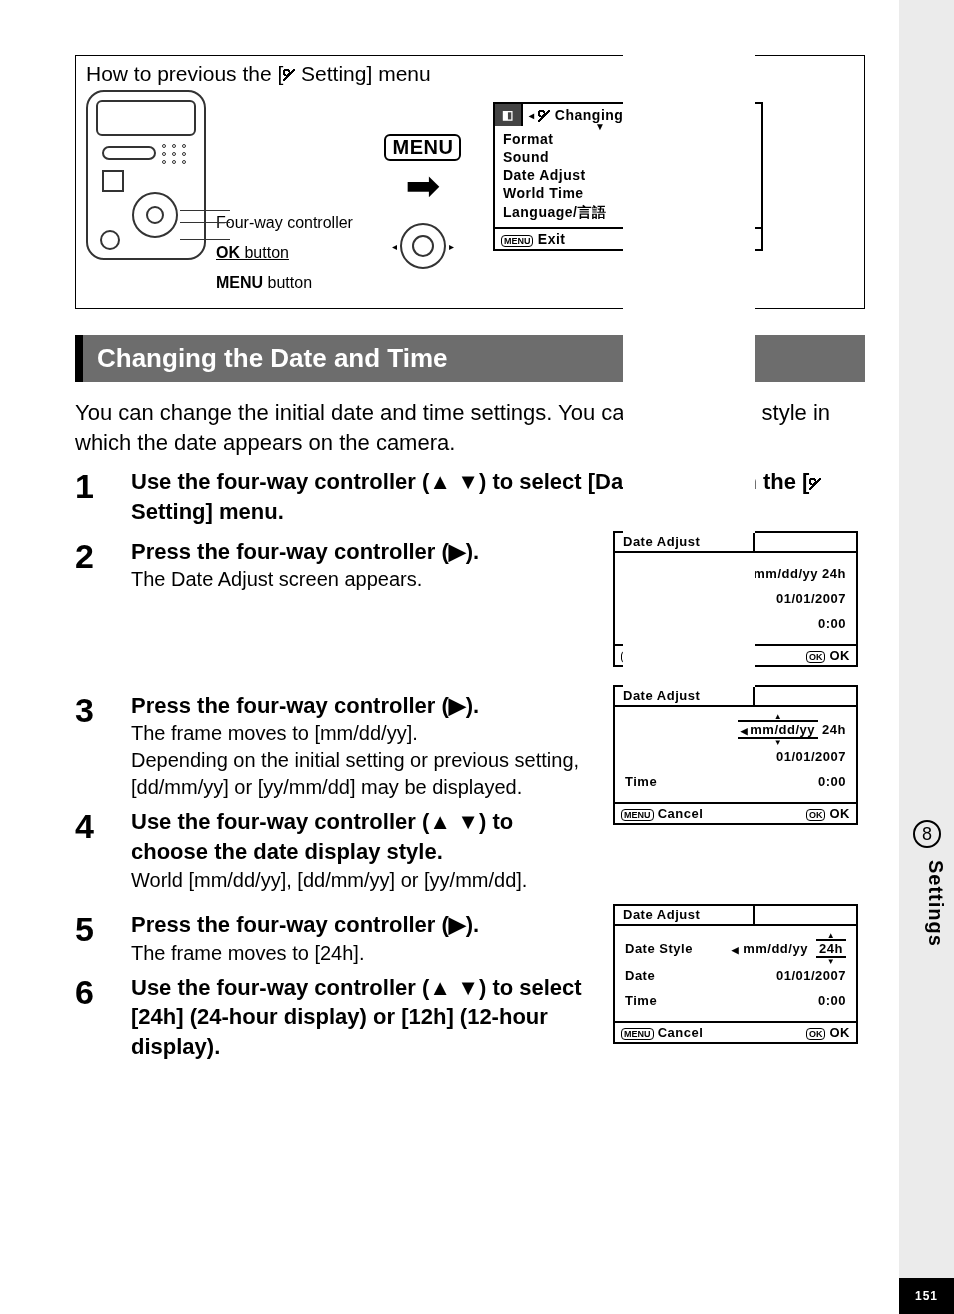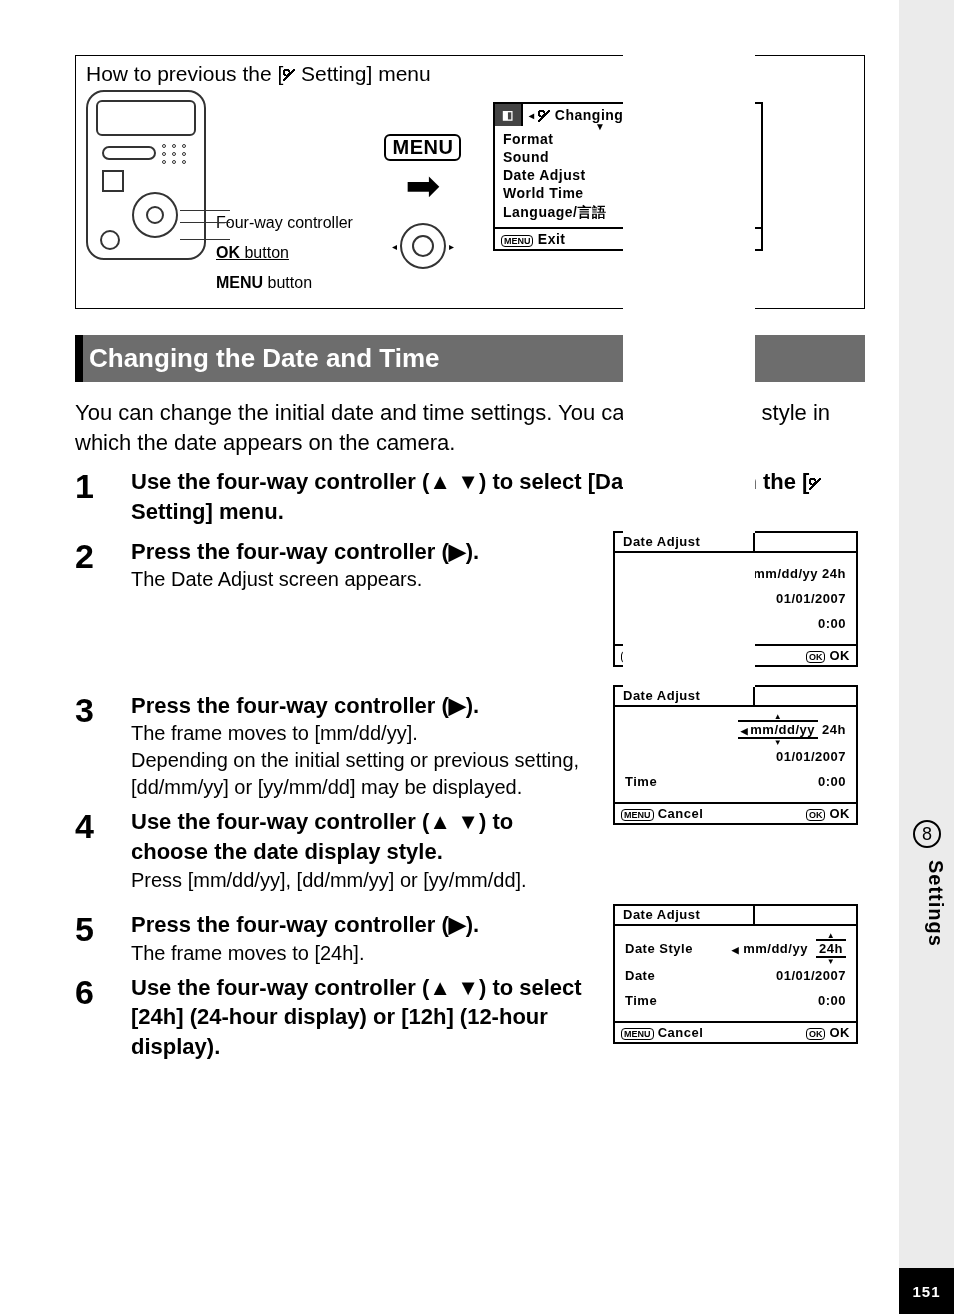--- a/index.html
+++ b/index.html
@@ -18,25 +18,25 @@
   }
   .sidebar-right {
     position:absolute;
     right:0; top:0;
     width:55px; height:1314px;
     background:#ebebeb;
   }
   .page-number {
     position:absolute;
     bottom:0; left:0; right:0;
-    height:46px;
+    height:36px;
     background:#000;
     color:#fff;
     font-weight:bold;
-    font-size:15px;
+    font-size:12px;
     display:flex;
     align-items:center;
     justify-content:center;
     letter-spacing:1px;
   }
   .tab-circle {
     position:absolute;
     top:820px; right:13px;
     width:28px; height:28px;
     border:2px solid #000;
@@ -138,21 +138,21 @@
   .lcd .footer { border-top:2px solid #000; padding:2px 6px; display:flex; justify-content:space-between; align-items:center;}
   .mini-menu{display:inline-block;border:1.5px solid #000;border-radius:4px;font-size:9px;padding:0 2px;font-weight:bold;letter-spacing:0;}
   .mini-ok{display:inline-block;border:1.5px solid #000;border-radius:4px;font-size:9px;padding:0 2px;font-weight:bold;letter-spacing:0;}
 
   
   .section-bar {
     background:#6d6d6d;
     color:#fff;
     font-weight:bold;
     font-size:26px;
-    padding:8px 6px;
+    padding:8px 14px;
     margin-top:26px;
     border-left:8px solid #000;
   }
   .intro { font-size:22px; margin:16px 0 10px 0; line-height:1.35;}
 
   
   .step { display:flex; gap:22px; margin-top:6px;}
   .step-num { font-size:34px; font-weight:bold; width:34px; flex:none;}
   .step-body { flex:1;}
   .step-head { font-size:22px; font-weight:bold; line-height:1.35;}
@@ -343,21 +343,21 @@
           <div class="step-body">
             <div class="step-head"><span>Press the four-way controller (</span><span class="tri-right"></span><span>).</span></div>
             <div class="step-desc" style="white-space:pre-line;">The frame moves to [mm/dd/yy].
 Depending on the initial setting or previous setting, [dd/mm/yy] or [yy/mm/dd] may be displayed.</div>
           </div>
         </div>
         <div class="step">
           <div class="step-num">4</div>
           <div class="step-body">
             <div class="step-head"><span>Use the four-way controller (</span><span class="tri-up"></span> <span class="tri-down"></span><span>) to choose the date display style.</span></div>
-            <div class="step-desc">Press [mm/dd/yy], [dd/mm/yy] or [yy/mm/dd].</div>
+            <div class="step-desc">World [mm/dd/yy], [dd/mm/yy] or [yy/mm/dd].</div>
           </div>
         </div>
       </div>
       <div class="step-right">
         <div class="da-lcd">
           <div class="titlebar">
               <div class="tt">Date Adjust</div>
             </div>
           <div class="body">
             <div class="row">

